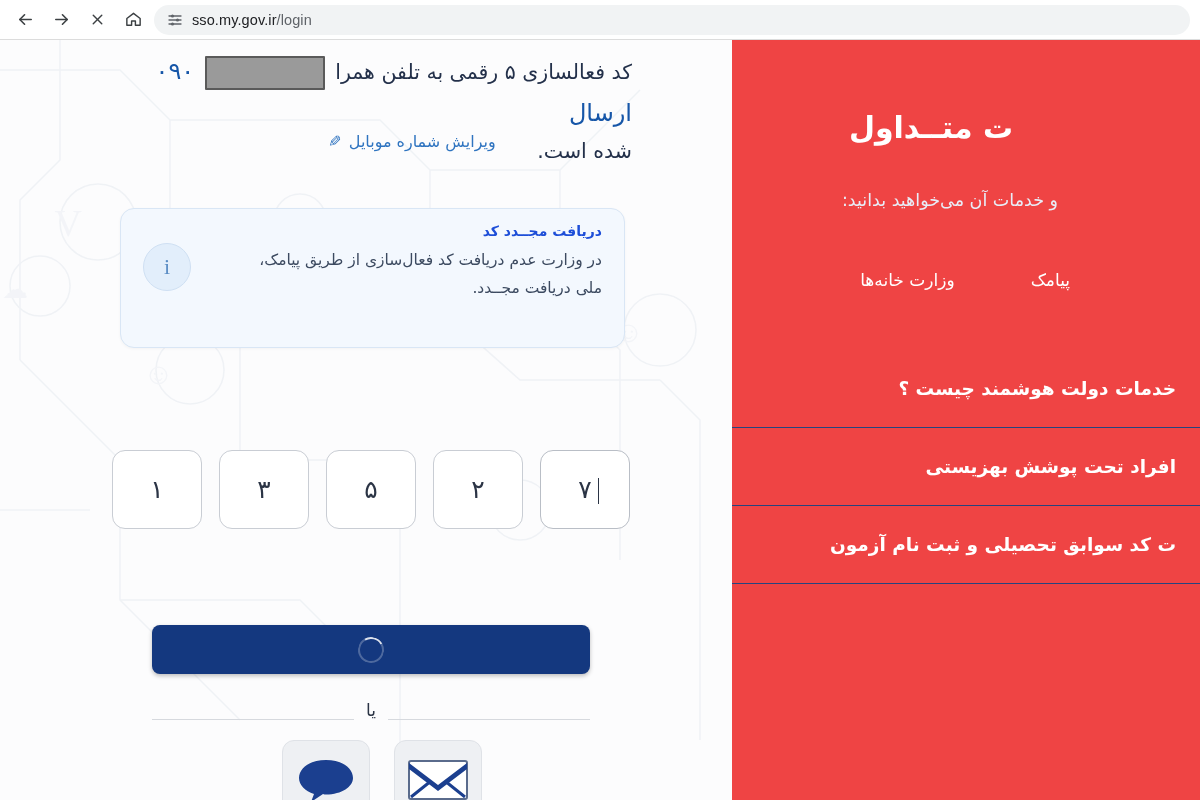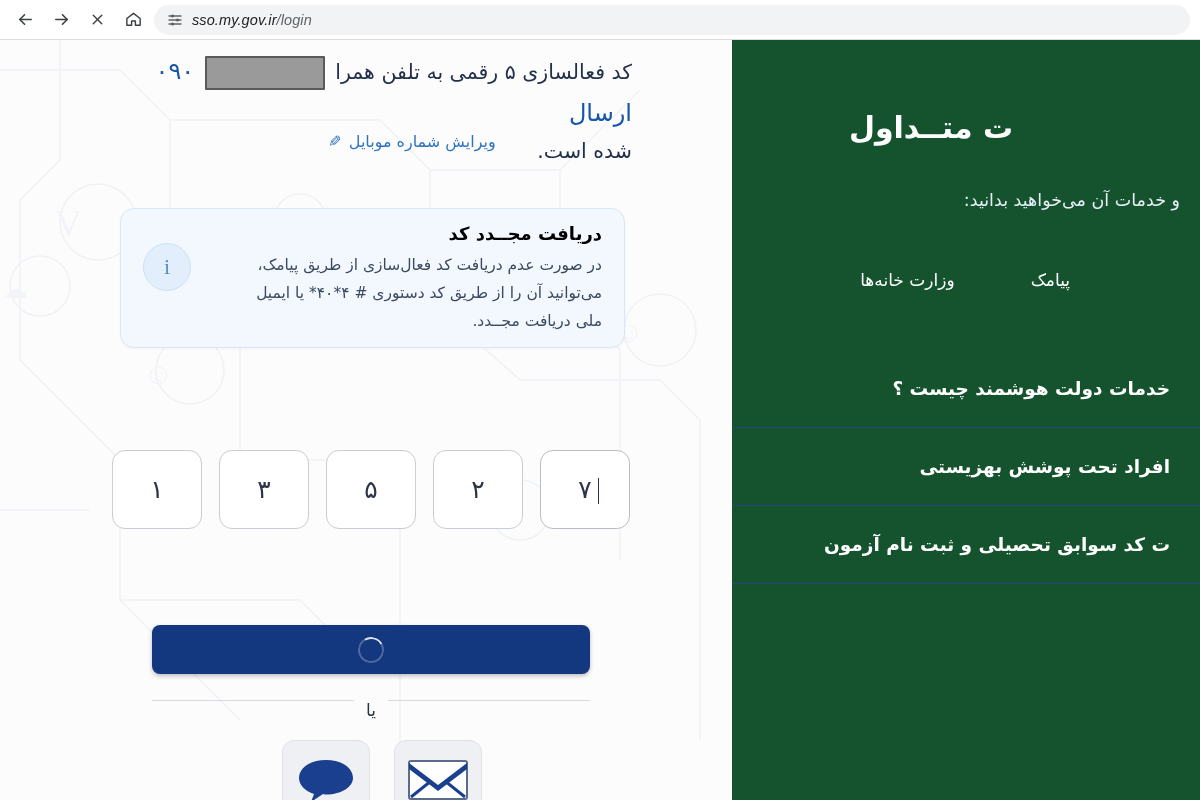--- a/index.html
+++ b/index.html
@@ -48,21 +48,20 @@
     height: 30px;
     margin: 0 10px 0 4px;
     background: #f1f3f4;
     border-radius: 16px;
     display: flex;
     align-items: center;
     padding: 0 12px;
     direction: ltr;
     gap: 8px;
     overflow: hidden;
-    font-style: italic;
   }
   .omni-icon {
     width: 18px; height: 18px;
     display: flex; align-items: center; justify-content: center;
     color: #5f6368;
     flex: 0 0 auto;
   }
   .omni-url {
     font-size: 14.5px;
     color: #202124;
@@ -162,23 +161,23 @@
     width: 48px; height: 48px;
     border-radius: 50%;
     background: #e2eefb;
     border: 1px solid #cfe0f3;
     display: flex; align-items: center; justify-content: center;
     color: #5b8dc4;
     font-size: 22px;
     font-family: "Liberation Serif", serif;
   }
   .info-title {
-    color: #000000;
+    color: #1d4ed8;
     font-weight: bold;
-    font-size: 18px;
+    font-size: 14px;
     margin-bottom: 8px;
     letter-spacing: 0.5px;
   }
   .info-body {
     color: #3c4a60;
     font-size: 15.5px;
     line-height: 1.8;
     max-width: 370px;
   }
 
@@ -230,21 +229,21 @@
     border: 2px solid rgba(255,255,255,0.25);
     border-top-color: rgba(255,255,255,0.85);
     transform: rotate(15deg);
   }
 
   
   .or-divider {
     position: absolute;
     top: 660px; right: 142px;
     width: 438px;
-    display: flex; align-items: flex-start;
+    display: flex; align-items: flex-end;
     gap: 12px;
     direction: rtl;
   }
   .or-divider .line { flex: 1; height: 1px; background: #d6d9de; }
   .or-divider .word { color: #2b3445; font-size: 17px; }
 
   
   .social-row {
     position: absolute;
     top: 700px; right: 250px;
@@ -258,40 +257,40 @@
     border: 1px solid #dfe2e7;
     display: flex; align-items: center; justify-content: center;
     overflow: hidden;
   }
 
   
   .info-panel {
     position: absolute;
     top: 0; left: 732px;
     width: 468px; height: 760px;
-    background: #14532d;
+    background: #ef4444;
     color: #ffffff;
     direction: rtl;
     overflow: hidden;
   }
   .panel-title {
     position: absolute;
     top: 70px; right: 0; left: 0;
     text-align: center;
     font-size: 30px;
     font-weight: bold;
     letter-spacing: 1.5px;
     white-space: nowrap;
     padding-right: 70px;
   }
   .panel-sub {
     position: absolute;
     top: 150px; right: 20px;
     width: 460px;
-    text-align: right;
+    text-align: center;
     font-size: 17.5px;
     color: #e8edf7;
     white-space: nowrap;
   }
   .panel-tabs {
     position: absolute;
     top: 230px; right: 0; left: 0;
     display: flex;
     flex-direction: row;
     justify-content: flex-start;
@@ -303,21 +302,21 @@
   .panel-tab { cursor: pointer; margin-left: 20px; }
   .panel-list {
     position: absolute;
     top: 310px; right: 0; left: 0;
   }
   .panel-item {
     height: 78px;
     display: flex;
     align-items: center;
     justify-content: flex-start;
-    padding-right: 30px;
+    padding-right: 24px;
     font-size: 18.5px;
     font-weight: bold;
     color: #ffffff;
     border-bottom: 1px solid #2a4party;
     white-space: nowrap;
   }
   .panel-item { border-bottom: 1px solid #26447f; }
   .panel-item:first-child { border-top: none; }
 </style>
 </head>
@@ -414,22 +413,21 @@
 
         <div class="edit-mobile">
           <span>ویرایش شماره موبایل</span>
           <span class="pencil">✎</span>
         </div>
 
         <div class="info-box">
           <div class="info-circle">i</div>
           <div class="info-title">دریافت مجــدد کد</div>
           <div class="info-body">
-            <div>در صورت عدم دریافت کد فعال‌سازی از طریق پیامک،</div>
-            <div>می‌توانید آن را از طریق کد دستوری # ۴*۴۰* یا ایمیل</div>
+            <div>در وزارت عدم دریافت کد فعال‌سازی از طریق پیامک،</div>
             <div>ملی دریافت مجــدد.</div>
           </div>
         </div>
 
         <div class="otp-row">
           <div class="otp-cell">
               <span>۱</span>
             </div>
           <div class="otp-cell">
               <span>۳</span>

